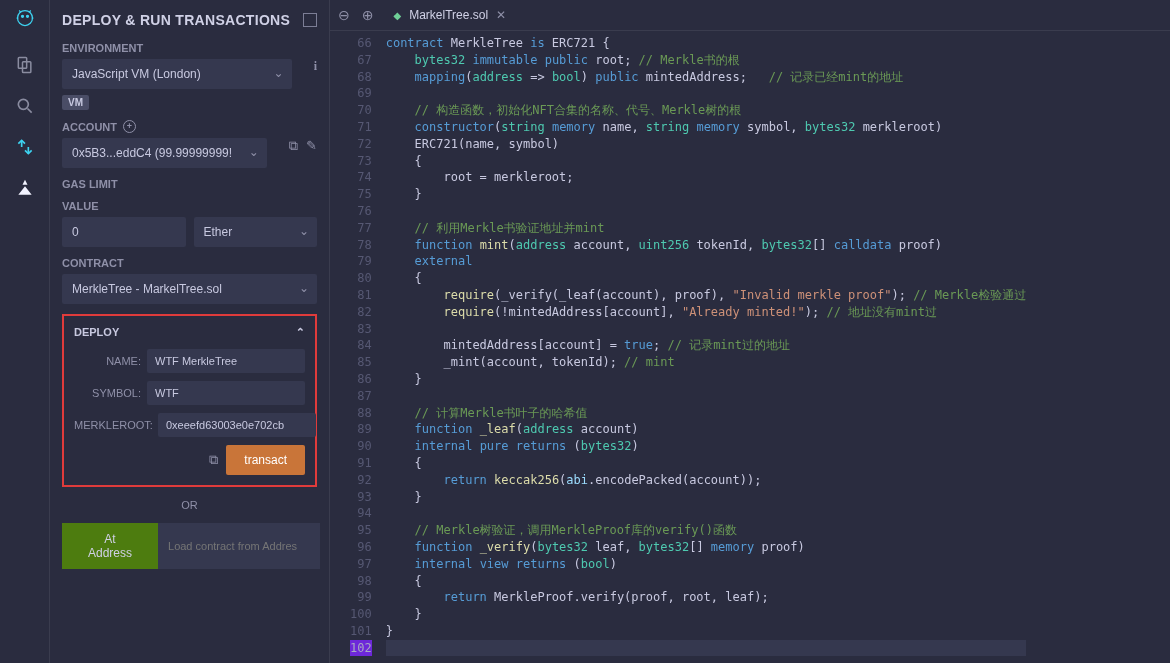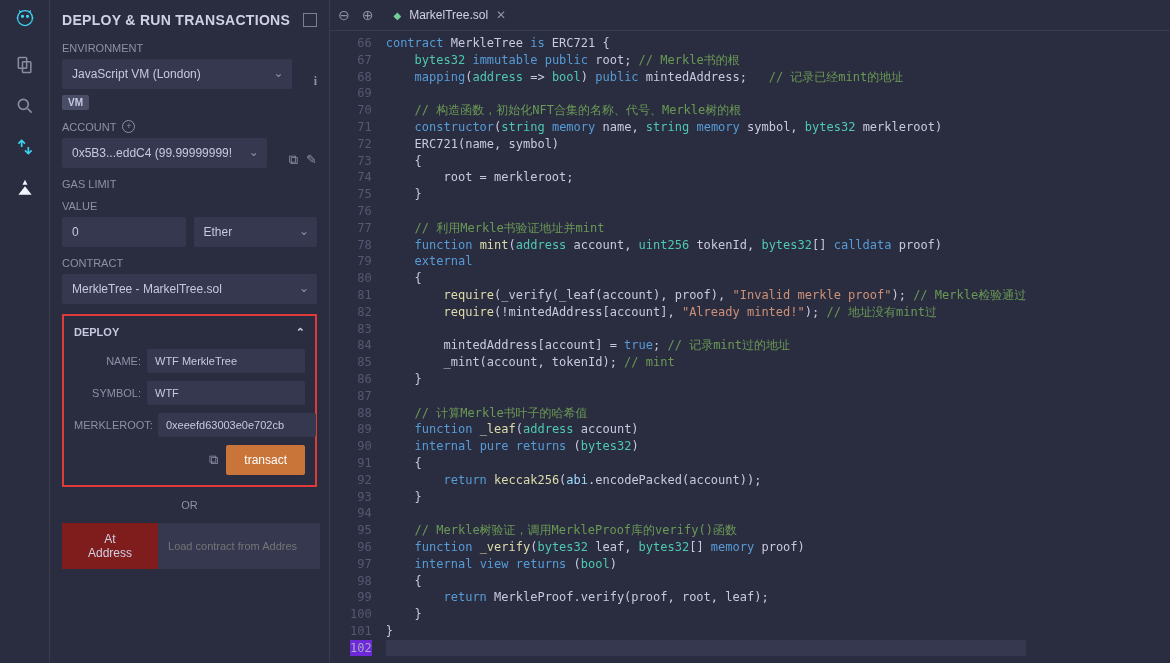--- a/index.html
+++ b/index.html
@@ -47,31 +47,32 @@
 }
 .panel-title .sq { width:14px; height:14px; border:1px solid #7c7e96; }
 .field-label {
   font-size: 11px;
   color: #8f90a8;
   margin-top: 10px;
   margin-bottom: 5px;
   display:flex;
   align-items:center;
   gap:6px;
+  font-weight:bold;
 }
 .select, .input {
   background: #35384f;
   border: none;
   color: #c8c9e0;
   padding: 8px 10px;
   border-radius: 2px;
   width: 100%;
   font-size: 12px;
 }
-.select-row { display:flex; align-items:flex-end; gap:22px; }
+.select-row { display:flex; align-items:flex-start; gap:22px; }
 .vm-tag { display:inline-block; background:#4a4d66; color:#c8c9e0; font-size:10px; padding:2px 6px; border-radius:2px; margin-top:6px; font-weight:600; }
 .row2 { display:flex; gap:8px; }
 .row2 > * { flex:1; }
 .account-icons { color:#8f90a8; display:flex; gap:8px; font-size:13px; }
 .deploy-box {
   border: 2px solid #e03b3b;
   margin-top: 10px;
   padding: 10px;
 }
 .deploy-head {
@@ -85,21 +86,21 @@
 .deploy-row { display:flex; align-items:center; gap:6px; margin-bottom:8px; }
 .deploy-row label { width:78px; text-align:right; font-size:11px; color:#8f90a8; }
 .deploy-row input { flex:1; background:#35384f; border:none; color:#c8c9e0; padding:6px 8px; font-size:11px; border-radius:2px; }
 .transact-row { display:flex; justify-content:flex-end; gap:8px; align-items:center; }
 .transact-btn { background:#c97539; color:#fff; border:none; padding:8px 18px; font-size:12px; border-radius:2px; cursor:pointer; }
 .copy-ic { color:#8f90a8; font-size:13px; }
 .publish-row { display:flex; align-items:center; gap:8px; margin-top:14px; }
 .checkbox { width:14px; height:14px; border:1px solid #6a6c82; background:transparent; }
 .or-text { text-align:center; margin:12px 0; color:#8f90a8; font-size:11px; }
 .ataddr-row { display:flex; gap:0; }
-.ataddr-btn { background:#7f1d1d; color:#d0d1e6; border:none; padding:9px 26px; font-size:12px; cursor:pointer; }
+.ataddr-btn { background:#4d7c0f; color:#d0d1e6; border:none; padding:9px 26px; font-size:12px; cursor:pointer; }
 .ataddr-input { flex:1; background:#35384f; border:none; color:#6b6d84; padding:9px 10px; font-size:11px; }
 .plus-circ { width:13px; height:13px; border:1px solid #8f90a8; border-radius:50%; display:inline-flex; align-items:center; justify-content:center; font-size:9px; line-height:1; }
 
 .editor {
   flex: 1;
   background: #2a2c3f;
   display: flex;
   flex-direction: column;
 }
 .editor-top {

